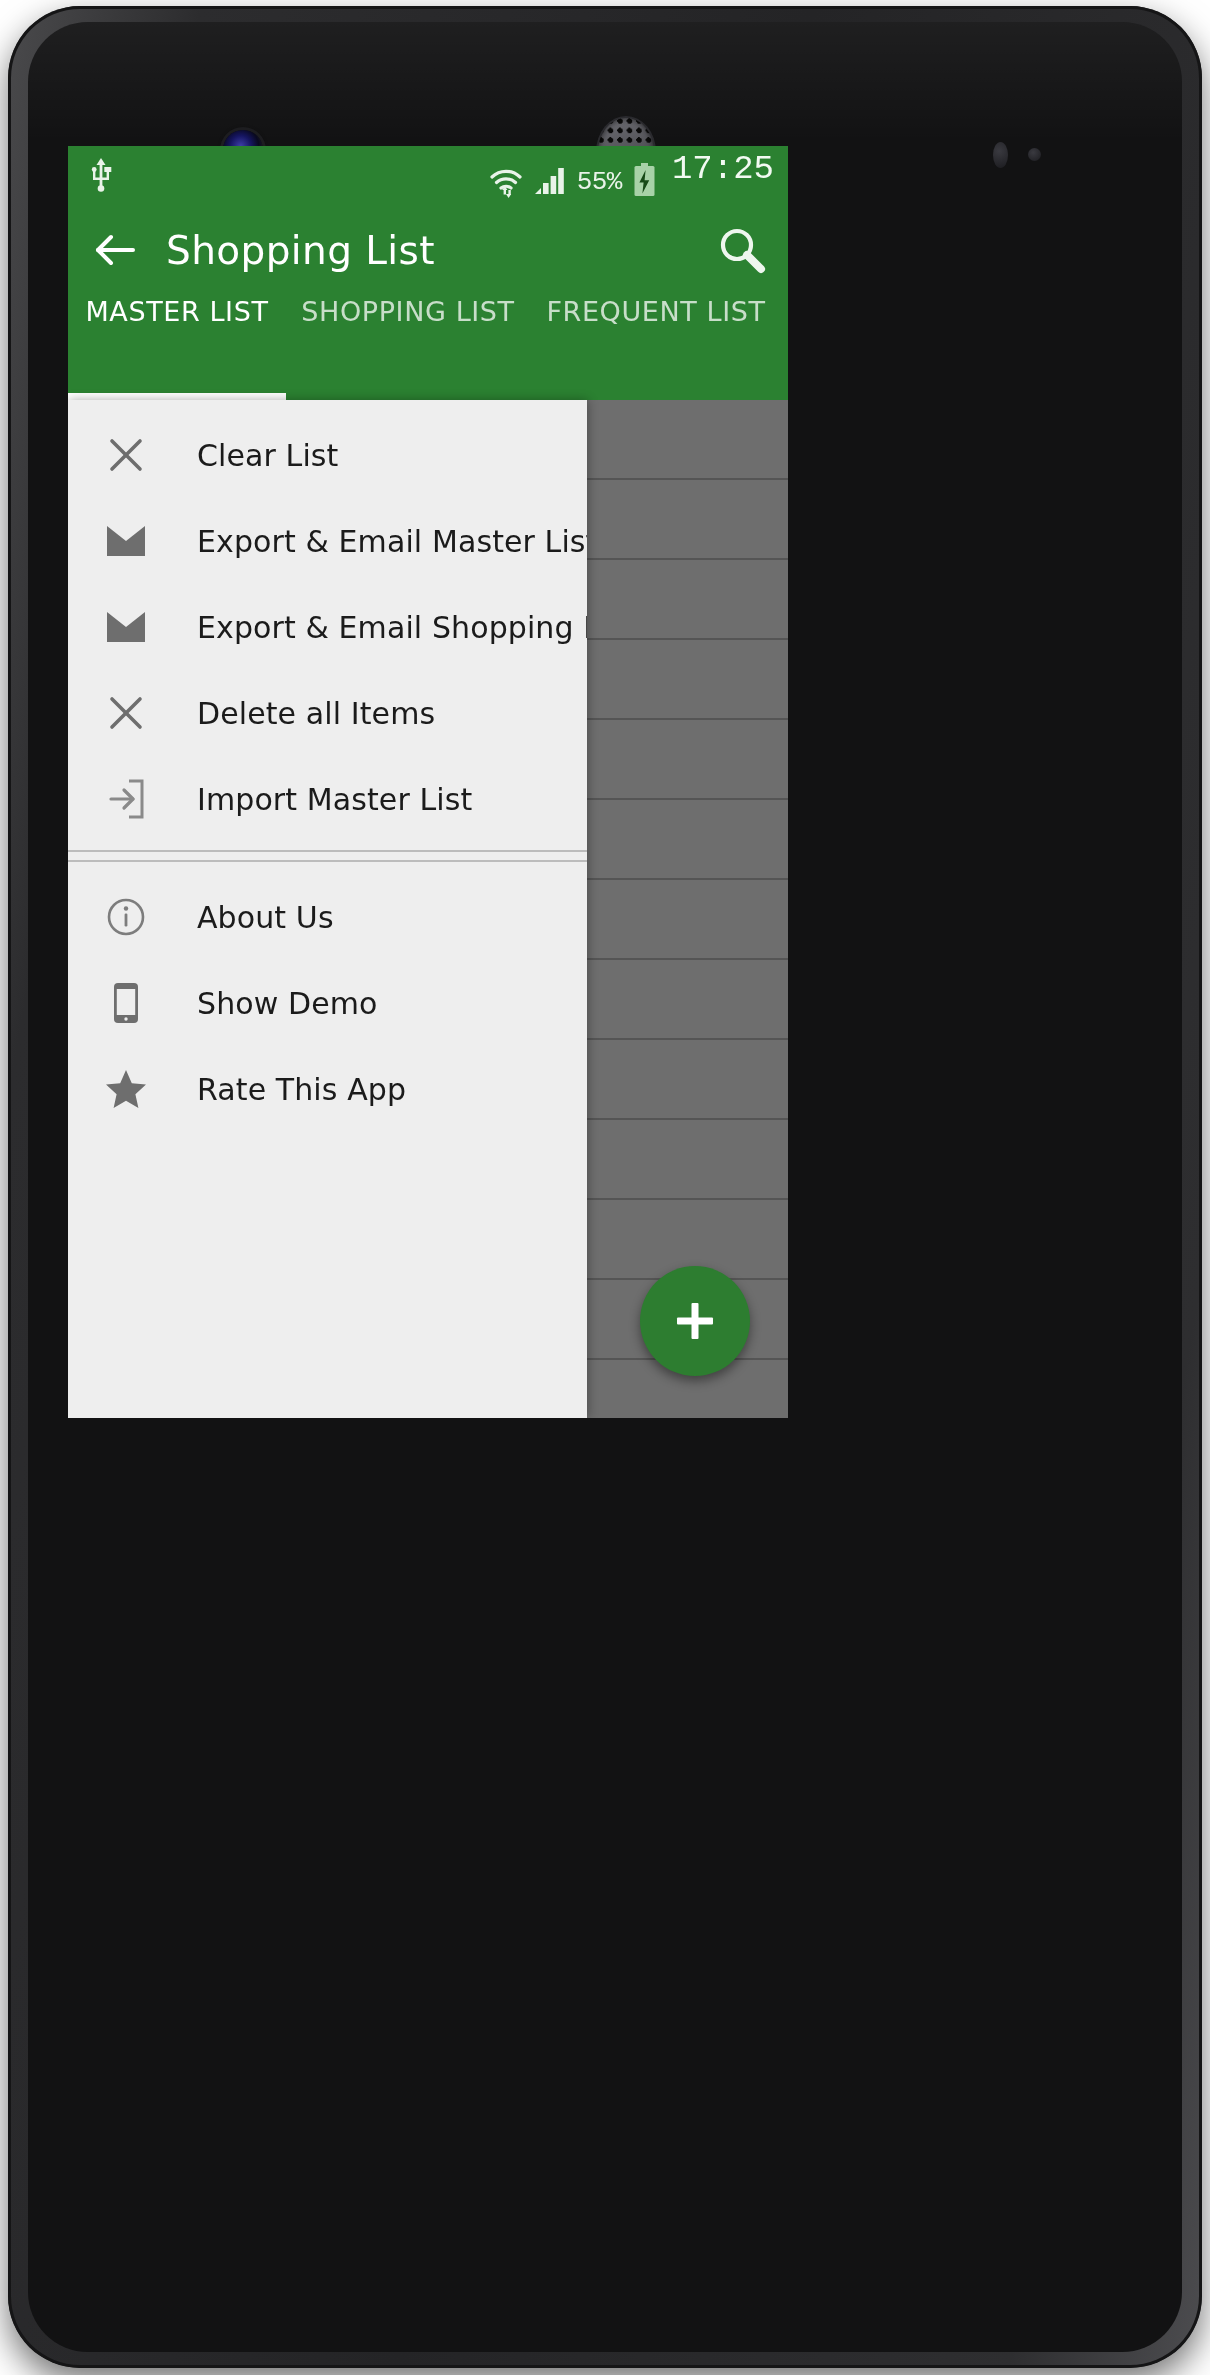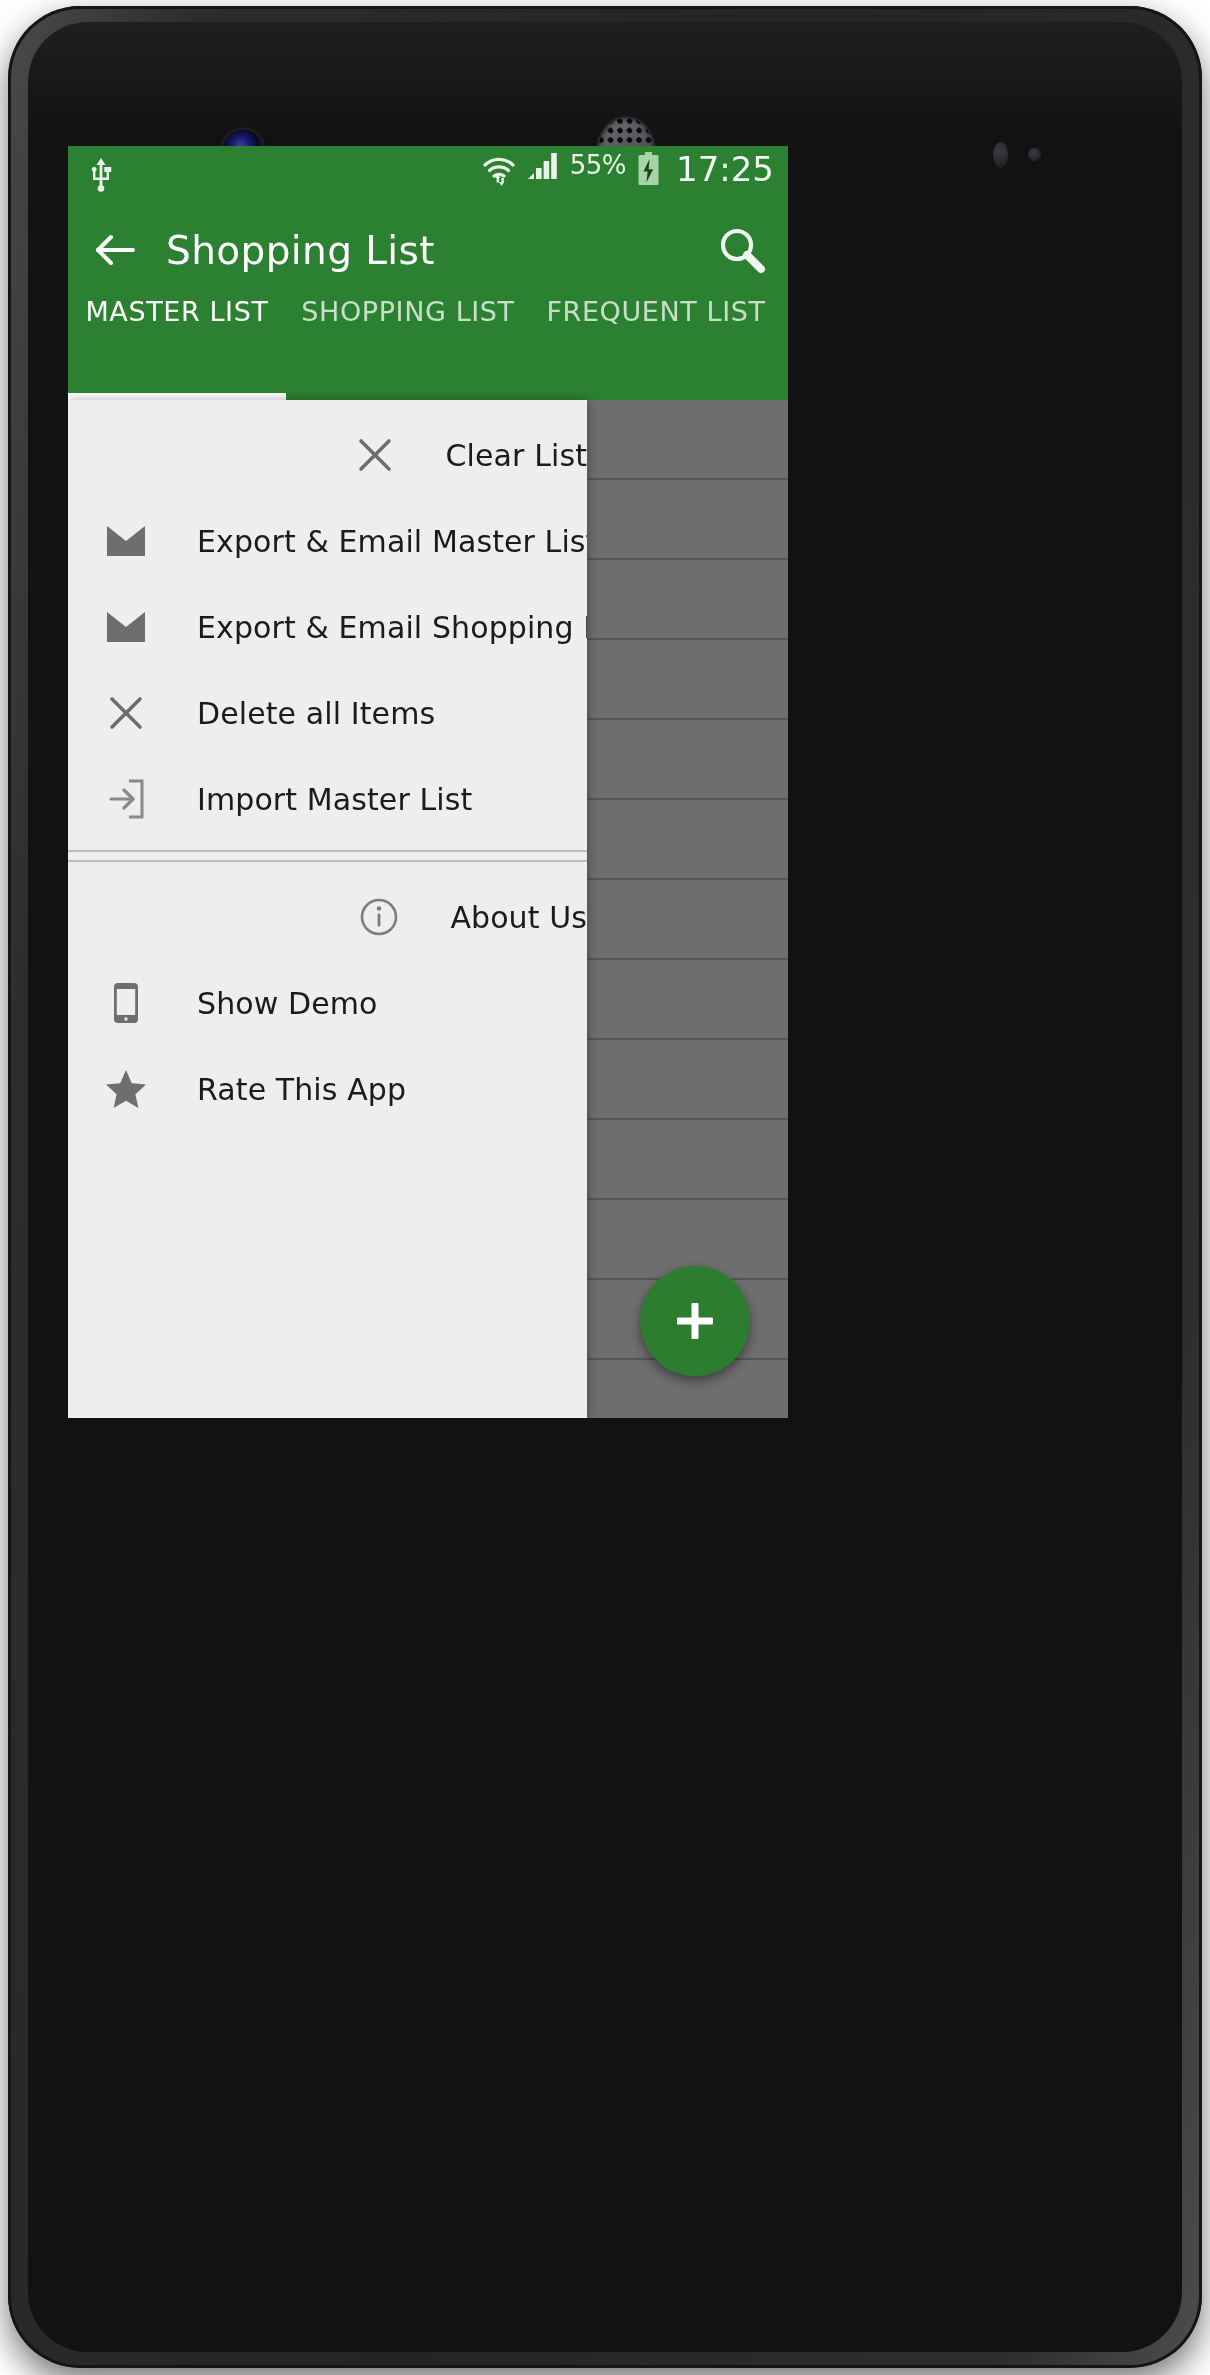--- a/index.html
+++ b/index.html
@@ -67,22 +67,23 @@
   #status-bar {
     position: relative;
     height: 58px;
     background: #2b8131;
     display: flex; align-items: center;
     padding: 0 14px 0 22px;
   }
   #usb-icon { width: 22px; height: 34px; }
   #status-right {
     margin-left: auto;
-    display: flex; gap: 11px;
+    display: flex; align-items: flex-end; gap: 11px;
     color: #eef5ee;
+    font-family: Liberation Mono, monospace;
   }
   #wifi-icon { width: 34px; height: 36px; margin-bottom: -2px; }
   #signal-icon { width: 32px; height: 28px; margin-bottom: 3px; }
   #battery-pct {
     font-size: 26px; letter-spacing: -.5px; line-height: 1;
     margin-bottom: 3px; color: #e9f3e9;
   }
   #battery-icon { width: 23px; height: 34px; margin-bottom: 1px; }
   #status-clock {
     font-size: 34px; line-height: 1; margin-bottom: 12px;
@@ -174,21 +175,21 @@
     letter-spacing: .1px;
   }
   .menu-divider { height: 2px; background: #bcbcbc; margin: 8px 0 4px 0; }
   .section-header {
     height: 78px;
     display: flex; align-items: center;
     padding-left: 37px;
     font-size: 28px;
     color: #7a7a7a;
   }
-  .menu-pad-top { margin-top: 12px; justify-content: flex-end; }
+  .menu-pad-top { margin-top: 12px; }
 </style>
 </head>
 <body>
 
 <div id="phone-frame">
   <div id="phone-body">
     <div id="phone-bezel-gloss"></div>
 
     <div id="front-camera"></div>
     <div id="earpiece-speaker"></div>

